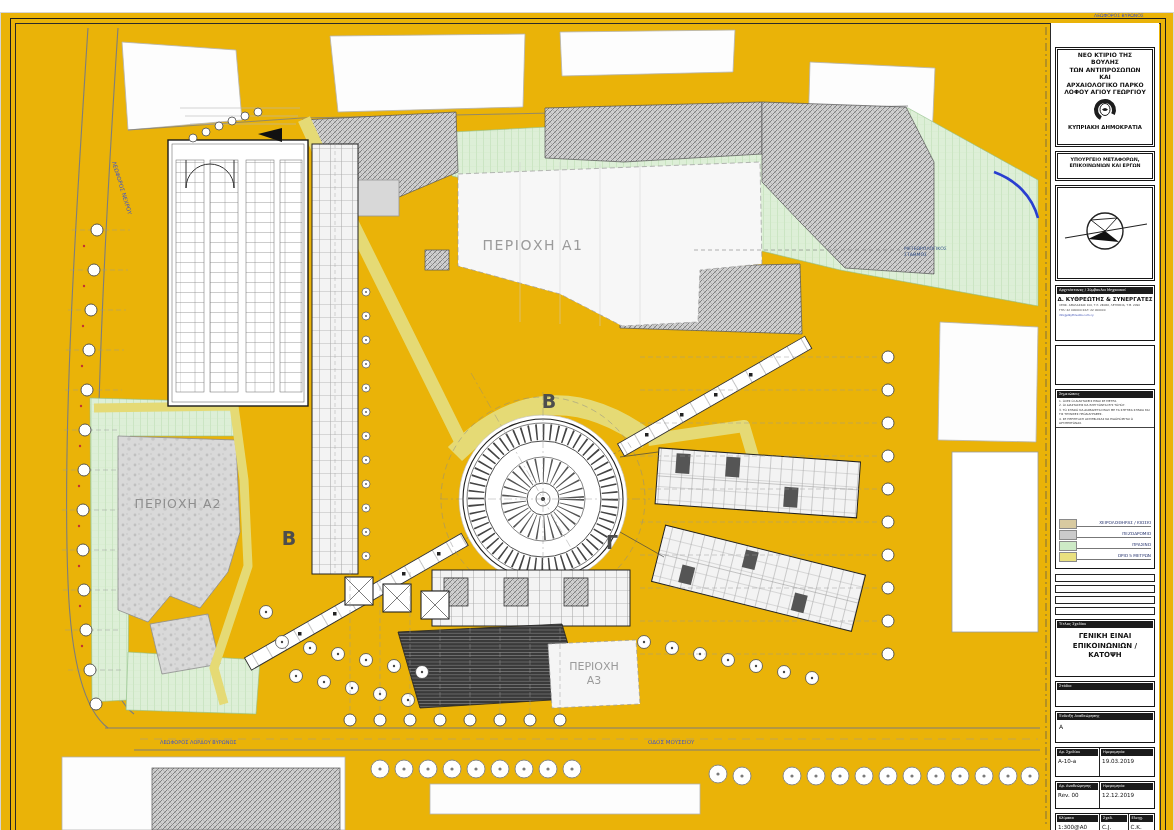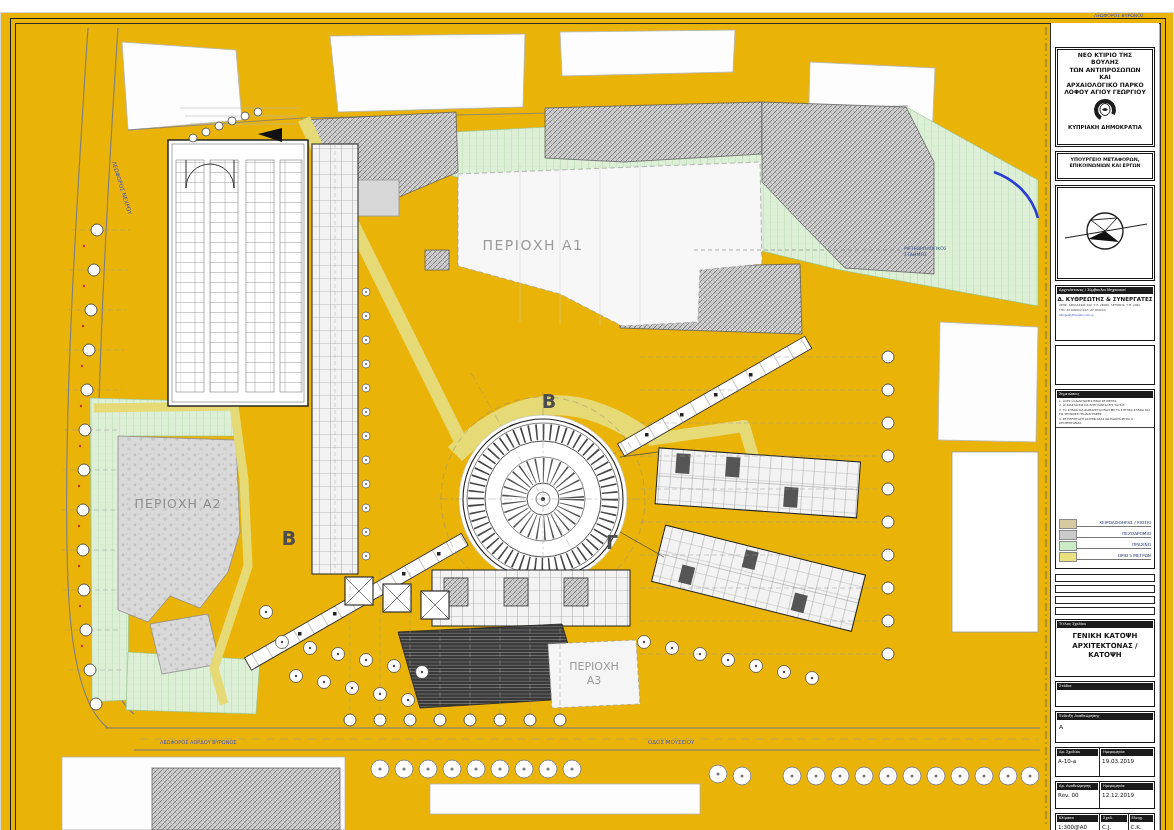--- a/index.html
+++ b/index.html
@@ -459,22 +459,22 @@
     </div>
 
     <div class="strip" style="top:551px;"></div>
     <div class="strip" style="top:562px;"></div>
     <div class="strip" style="top:573px;"></div>
     <div class="strip" style="top:584px;"></div>
 
     <div class="tb-box" style="top:596px;height:58px;">
       <div class="tb-hdr">Τίτλος Σχεδίου</div>
       <div style="padding-top:3px;">
-        <div class="dt-line">ΓΕΝΙΚΗ ΚΑΤΟΨΗ</div>
-        <div class="dt-line">ΑΡΧΙΤΕΚΤΟΝΑΣ /</div>
+        <div class="dt-line">ΓΕΝΙΚΗ ΕΙΝΑΙ</div>
+        <div class="dt-line">ΕΠΙΚΟΙΝΩΝΙΩΝ /</div>
         <div class="dt-line">ΚΑΤΟΨΗ</div>
       </div>
     </div>
 
     <div class="tb-box" style="top:658px;height:26px;">
       <div class="tb-hdr">Στάδιο</div>
     </div>
 
     <div class="tb-box" style="top:688px;height:32px;">
       <div class="tb-hdr">Ένδειξη Αναθεώρησης</div>

